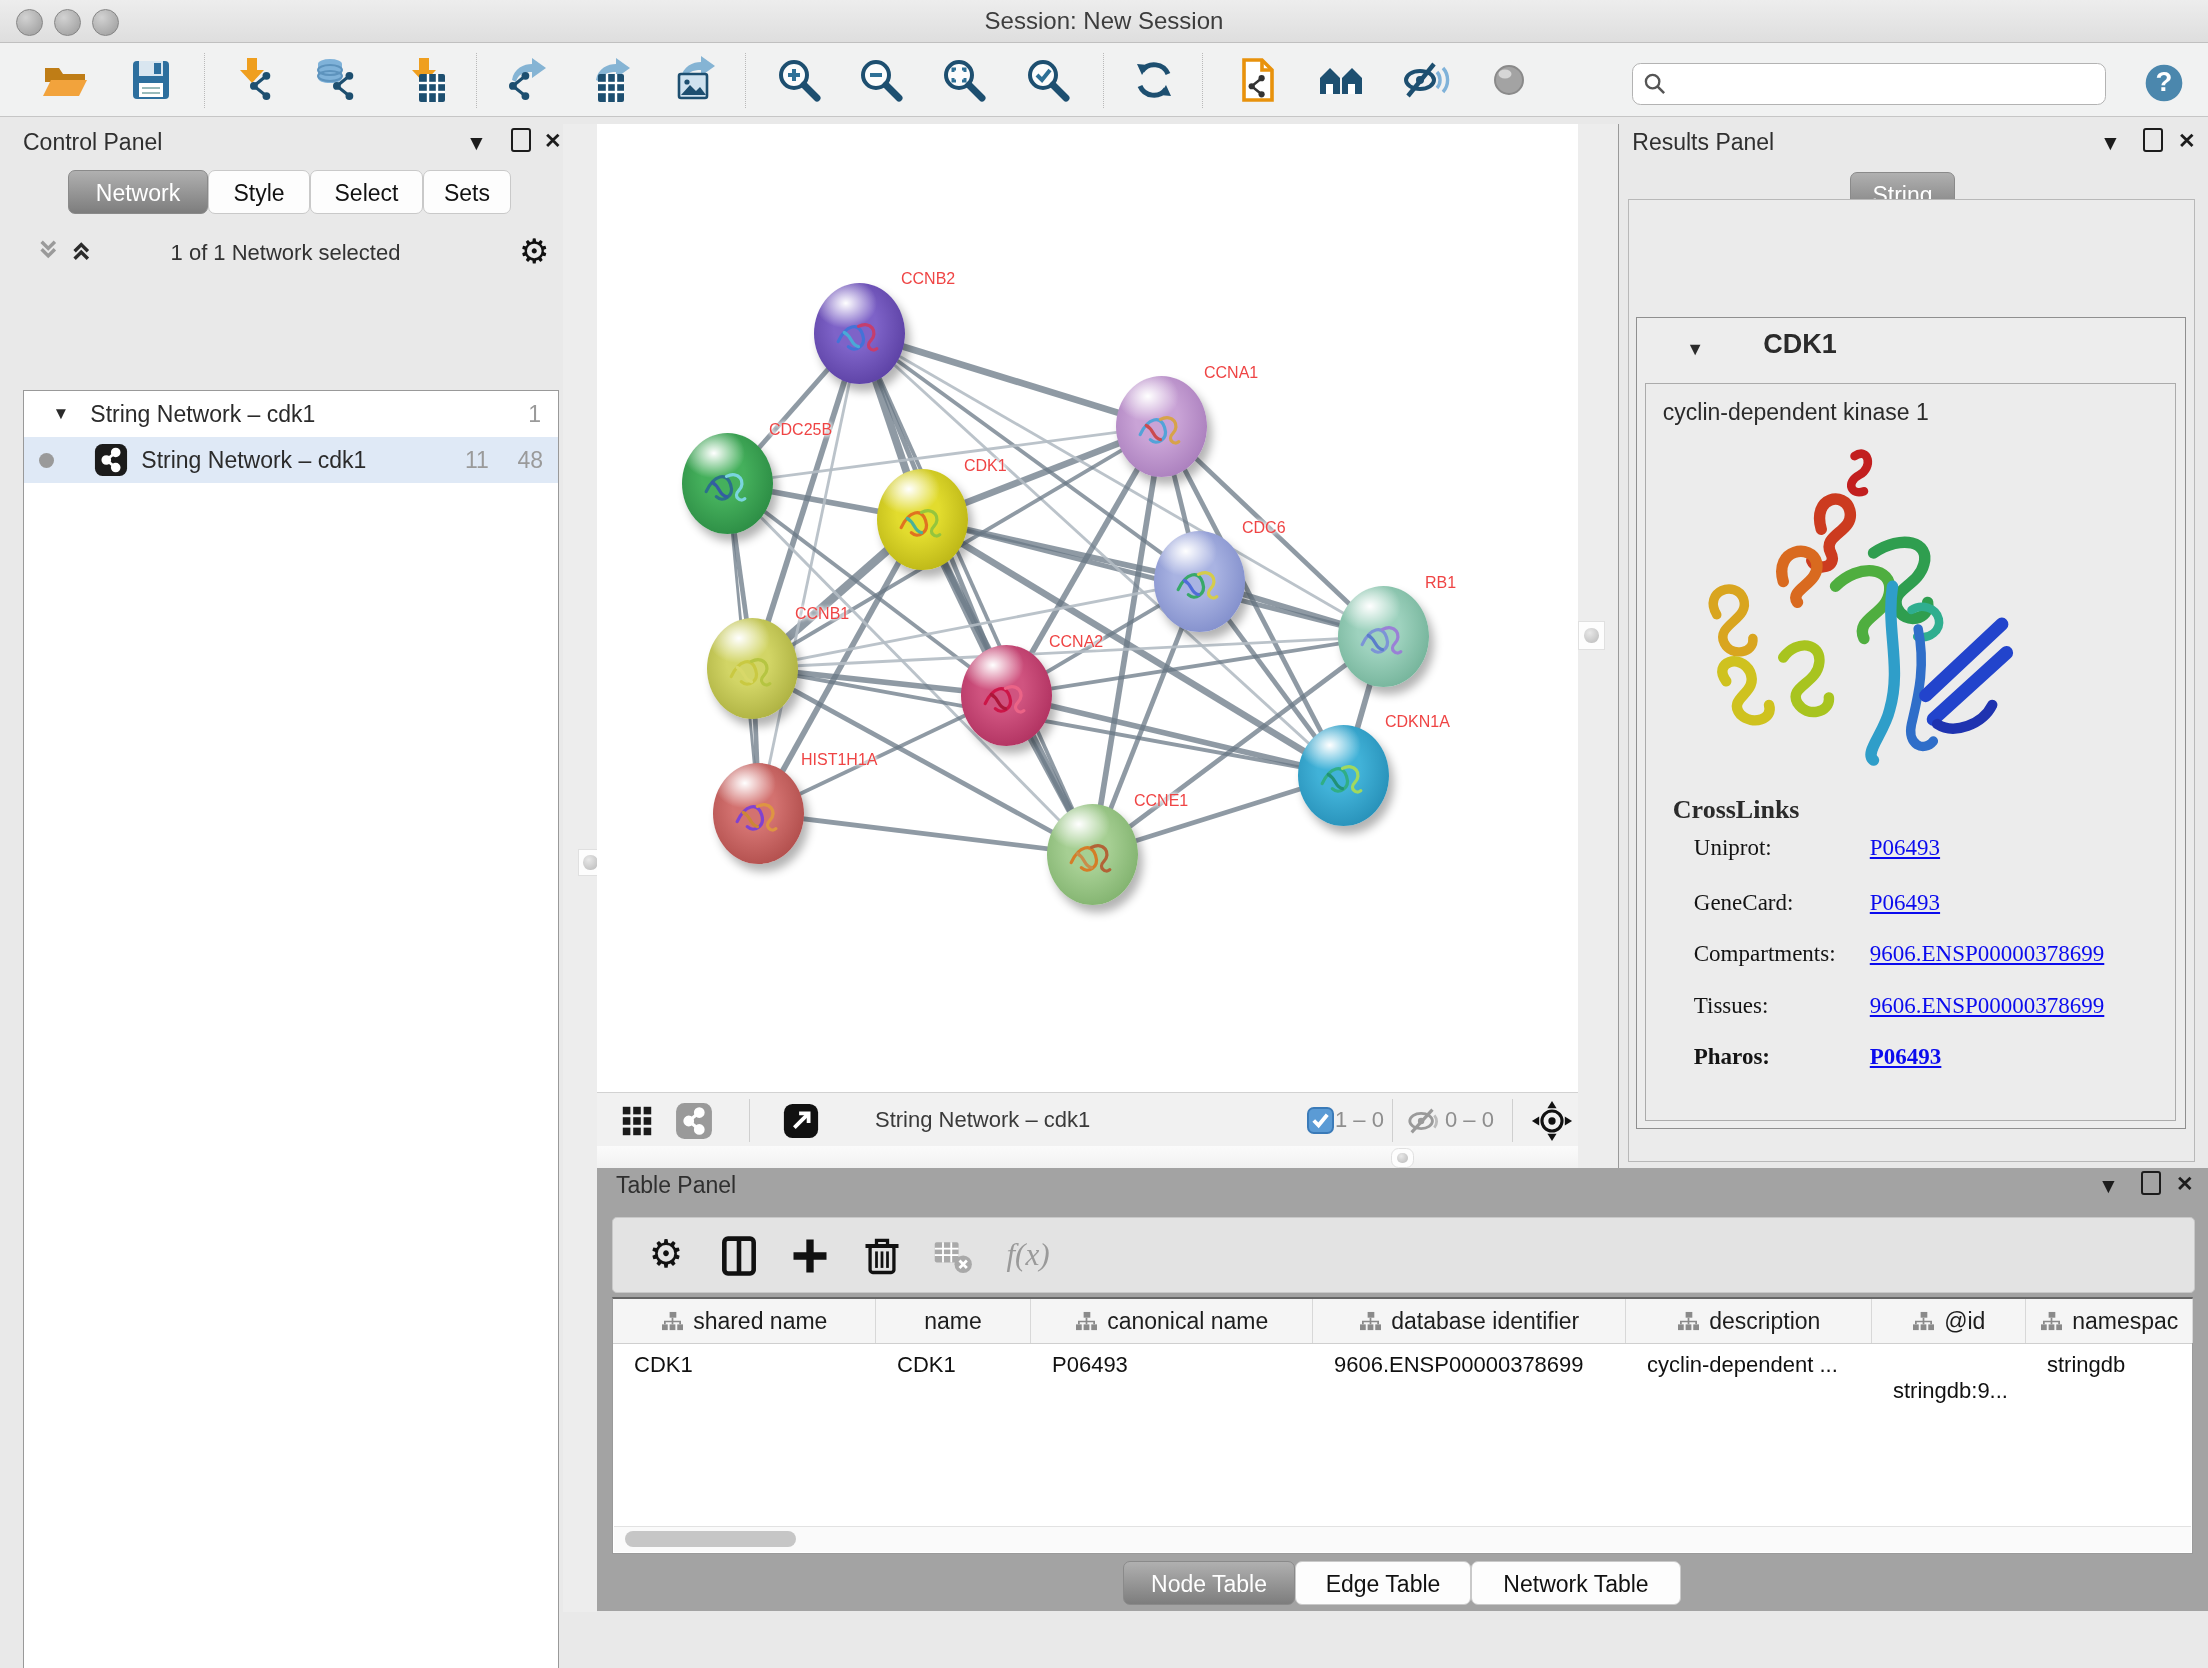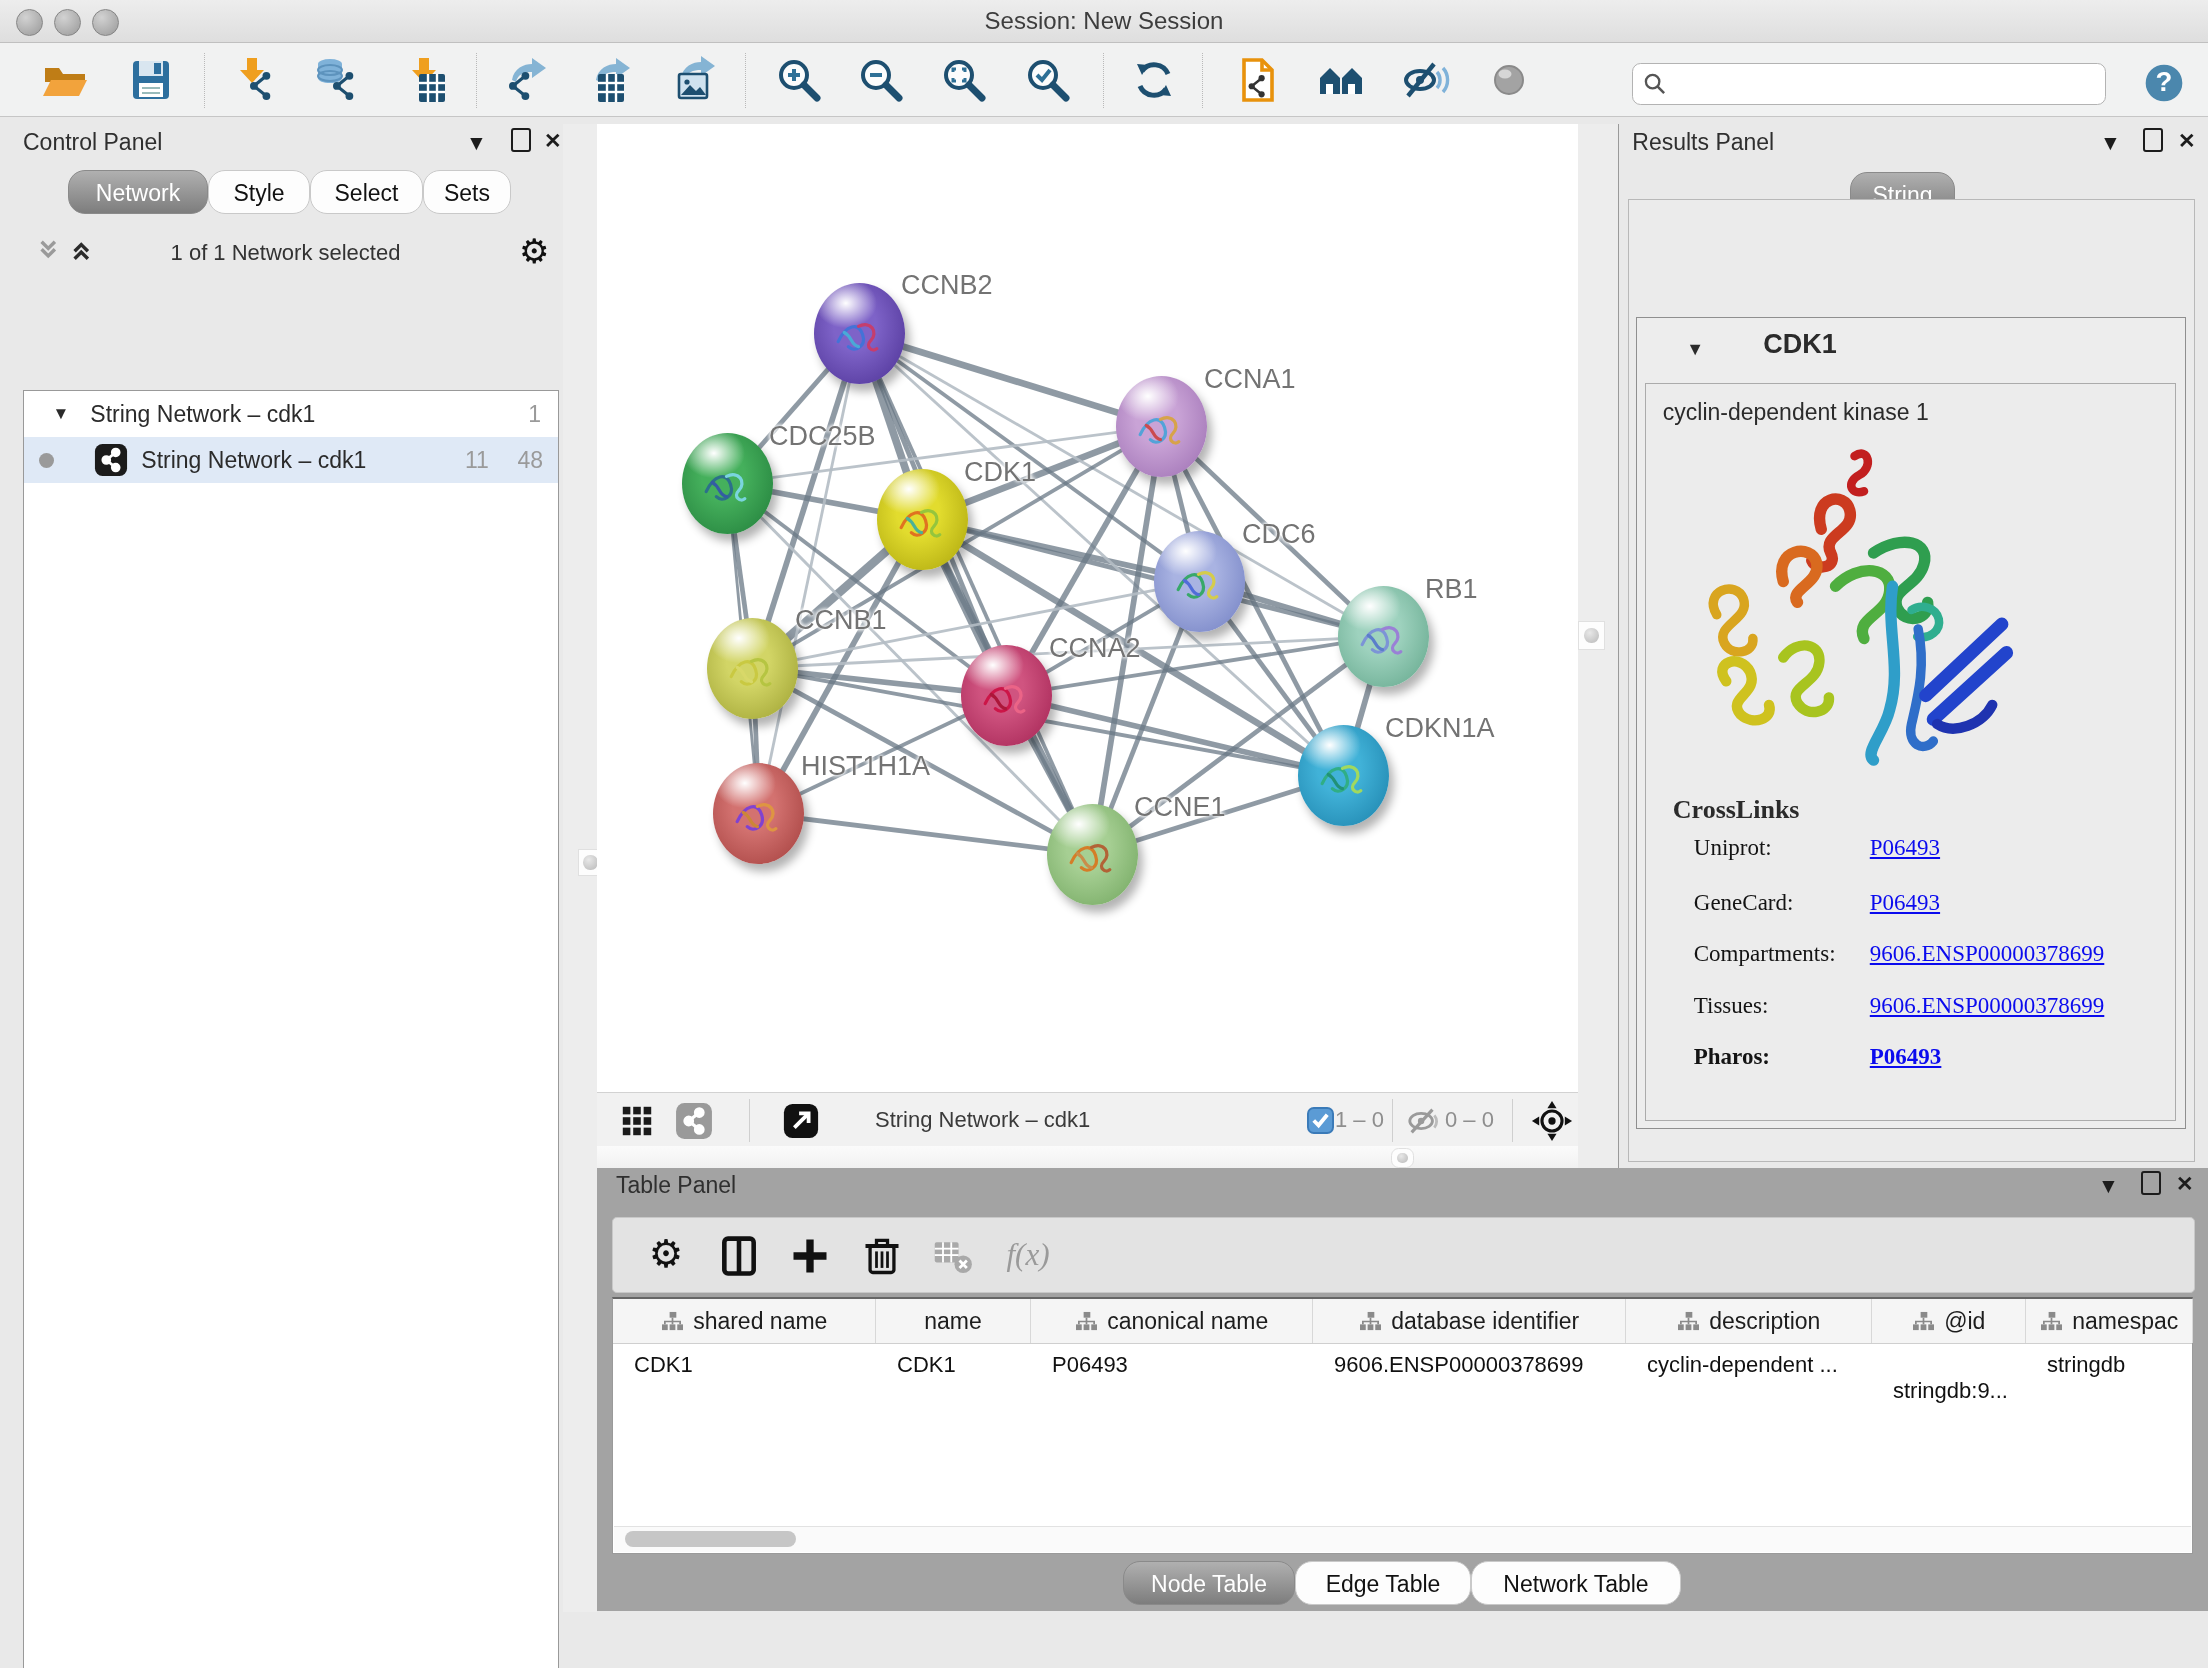--- a/index.html
+++ b/index.html
@@ -18,33 +18,33 @@
   .tool-icon{position:absolute;top:11.4px;width:51px;height:51px;display:flex;align-items:center;justify-content:center;}
   .tool-sep{position:absolute;top:9.5px;width:0;height:55px;border-left:1.9px dotted #b9b9b9;}
   #search-box{position:absolute;left:1632px;top:20px;width:474px;height:42px;background:#fff;
               border:1.9px solid #b3b3b3;border-radius:8.6px;display:flex;align-items:center;padding-left:9.5px;box-sizing:border-box;}
   #search-input{border:none;outline:none;flex:1;font-size:21px;background:transparent;margin-left:7.6px;}
   
   .panel-title{font-size:23px;color:#2f2f2f;}
   .win-ctl{position:absolute;font-size:21px;color:#1c1c1c;cursor:default;line-height:21px;}
   .float-sq{width:16px;height:20px;border:2.9px solid #1c1c1c;border-radius:2.9px;}
   .tab{position:absolute;height:44px;line-height:44px;text-align:center;font-size:23px;
-       background:#fdfdfd;border:1px solid #c9c9c9;border-radius:17px;color:#111;box-sizing:border-box;}
+       background:#fdfdfd;border:1px solid #c9c9c9;border-radius:7px;color:#111;box-sizing:border-box;}
   .tab.sel{background:linear-gradient(#b0b0b0,#7d7d7d);color:#fff;border-color:#8a8a8a;}
   
   #control-panel{left:0;top:124px;width:563px;height:1488px;background:#e9e9e9;border-right:1.9px solid #9a9a9a;}
   #cp-tree{position:absolute;left:23px;top:266px;width:536px;height:1300px;background:#fff;border:1.9px solid #999;box-sizing:border-box;}
   .tree-row{position:relative;width:100%;height:46px;display:flex;align-items:center;font-size:23px;}
   .tree-row .num{color:#9a9a9a;}
   
   #network-canvas{left:597px;top:124px;width:981px;height:968px;background:#fff;overflow:hidden;}
   #net-edges{position:absolute;left:0;top:0;}
   .net-node{position:absolute;width:91px;height:101px;border-radius:50%;
             box-shadow:4.8px 7.6px 9.5px rgba(0,0,0,.30);}
-  .net-label{position:absolute;font-size:27px;color:#737373;white-space:nowrap;
+  .net-label{position:absolute;font-size:16px;color:#ef4444;white-space:nowrap;
              text-shadow:0 0 3.8px #fff,0 0 3.8px #fff,0 0 5.7px #fff;}
   #net-toolbar{left:597px;top:1092px;width:981px;height:54px;background:#f1f1f1;border-top:1px solid #d2d2d2;}
   .nt-ic{position:absolute;top:7.6px;width:42px;height:40px;display:flex;align-items:center;justify-content:center;}
   .nt-sep{position:absolute;top:5.7px;height:43px;border-left:1px solid #cfcfcf;}
   .nt-txt{position:absolute;font-size:22px;color:#8e8e8e;top:0;height:54px;line-height:54px;}
   
   .split-handle{position:absolute;background:#fdfdfd;border:1px solid #e0e0e0;display:flex;align-items:center;justify-content:center;}
   .split-dot{width:14.3px;height:14.3px;border-radius:50%;background:radial-gradient(circle at 38% 32%,#e8e8e8,#b8b8b8);}
   
   #results-panel{left:1618px;top:124px;width:591px;height:1044px;background:#e9e9e9;border-left:1.9px solid #9a9a9a;}

